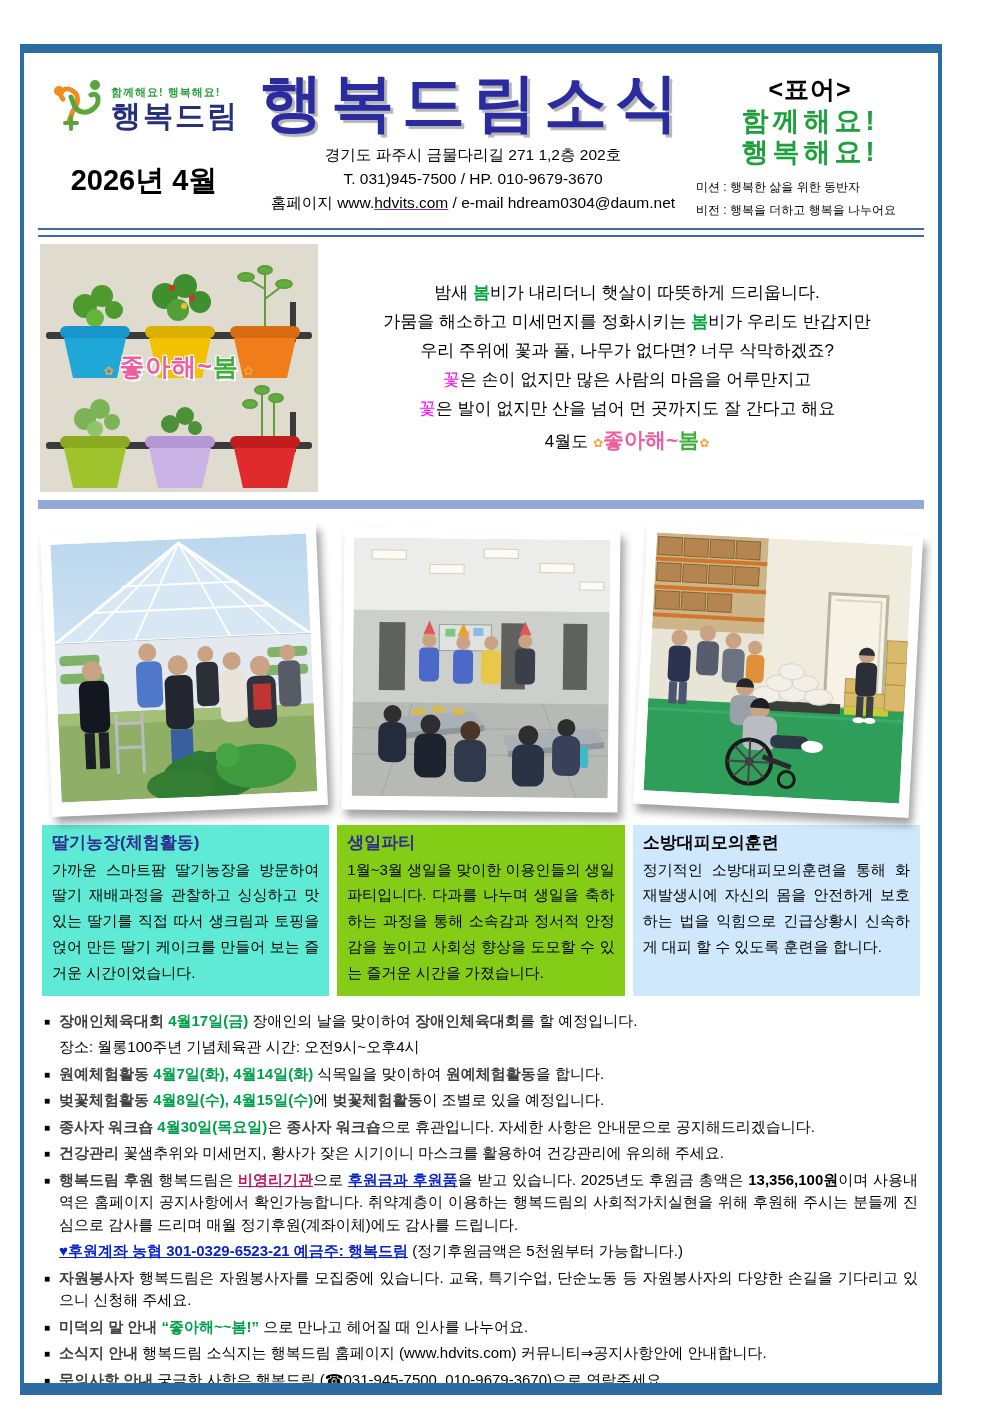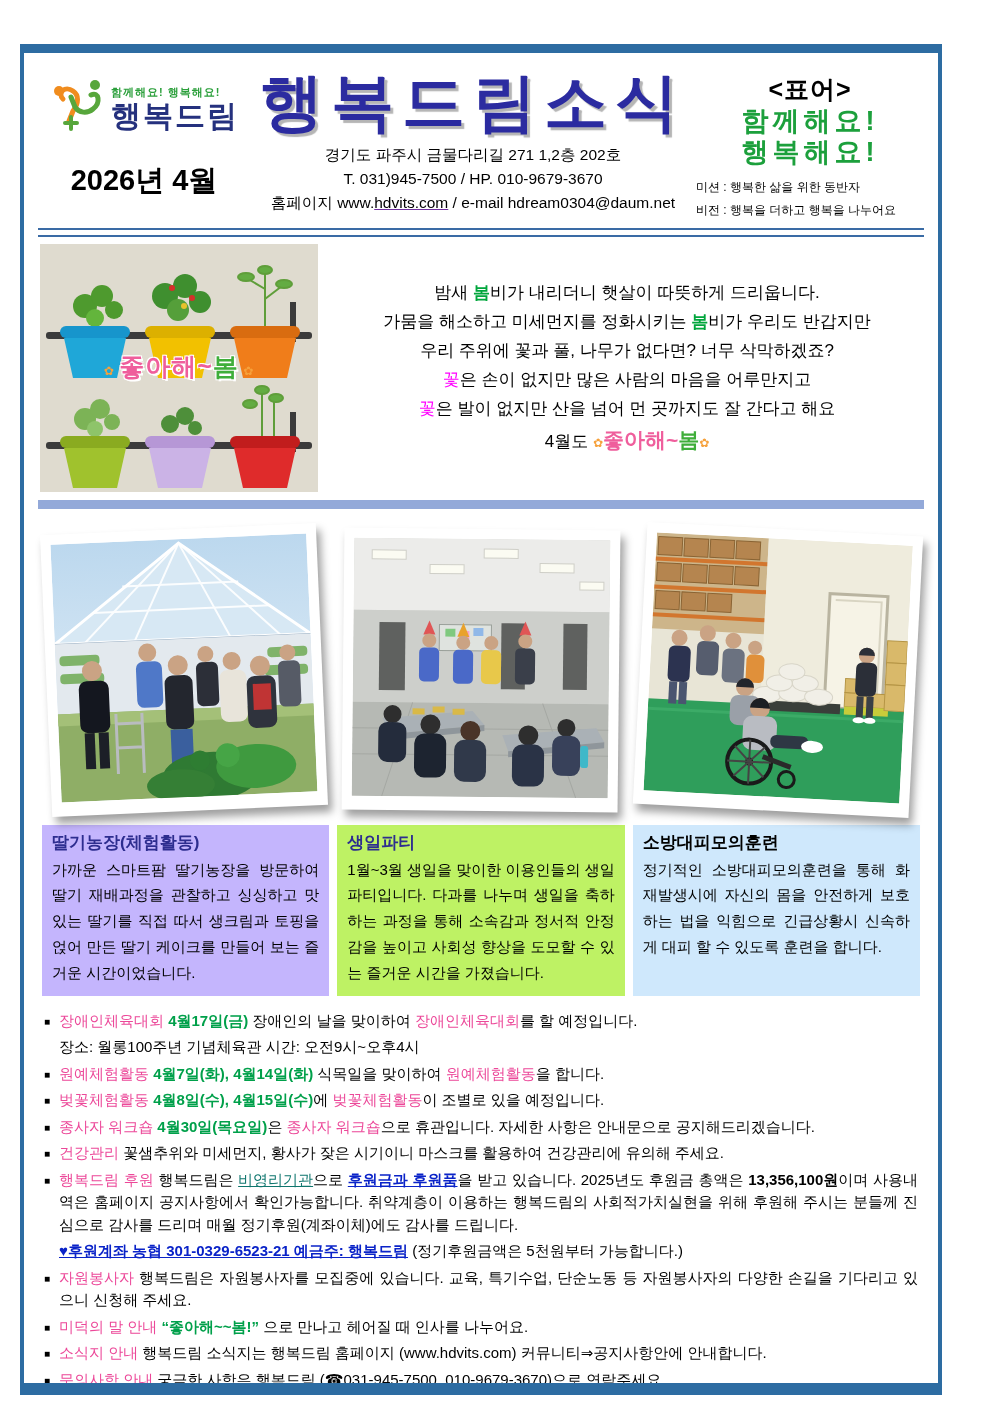--- a/index.html
+++ b/index.html
@@ -36,38 +36,38 @@
   
   .photo-row{display:flex;justify-content:space-between;padding:14px 22px 6px;}
   .polaroid{background:#fff;padding:10px 10px 14px;box-shadow:4px 7px 9px rgba(0,0,0,.38);}
   .polaroid svg{display:block;}
   .rot-l{transform:rotate(-2.5deg);}
   .rot-c{transform:rotate(.6deg);}
   .rot-r{transform:rotate(3deg);}
   
   .article-row{display:flex;gap:8px;padding:8px 18px 2px;}
   .article{width:292px;box-sizing:border-box;padding:6px 10px 10px;min-height:168px;}
-  .art-pink{background:#c4b5fd;}
-  .art-yellow{background:#bef264;}
+  .art-pink{background:#5eead4;}
+  .art-yellow{background:#84cc16;}
   .art-blue{background:#cfe8fc;}
   .art-title{font-size:17px;font-weight:bold;margin-bottom:3px;}
   .t-navy{color:#2d2d8f;}
   .t-blue{color:#000000;}
   .art-body{font-size:15px;line-height:1.72;text-align:justify;}
   
   .notices{padding:8px 20px 0;font-size:15px;}
   .notice{display:flex;margin:4px 0;line-height:1.5;}
   .bullet{width:15px;flex:none;font-size:10px;padding-top:4px;}
   .ntext{flex:1;text-align:justify;}
   
   .s-p{}
-  .s-kw{color:#ec4899;font-weight:normal;}
+  .s-kw{color:#404040;font-weight:bold;}
   .s-dt{color:#00a04a;font-weight:bold;}
   .s-g{color:#00a04a;font-weight:bold;}
-  .s-gu{color:#0f766e;font-weight:normal;text-decoration:underline;}
+  .s-gu{color:#be185d;font-weight:bold;text-decoration:underline;}
   .s-b{font-weight:bold;}
   .s-bu{color:#0a23c8;font-weight:bold;text-decoration:underline;}
   .s-mg{color:#f0f;}
   .s-bm{color:#00a63c;font-weight:bold;}
   .s-u{text-decoration:underline;text-decoration-color:#7030a0;}
   .s-dp{color:#ef5e9c;font-weight:bold;font-size:21px;text-shadow:1px 1px 0 #fff;}
   .s-dg{color:#3fae3a;font-weight:bold;font-size:21px;text-shadow:1px 1px 0 #fff;}
   .s-fl{color:#f6a13b;font-size:12px;}
   .s-op{color:#ef5e9c;text-shadow:-1px -1px 0 #fff,1px -1px 0 #fff,-1px 1px 0 #fff,2px 2px 0 #fff;}
   .s-og{color:#3fae3a;text-shadow:-1px -1px 0 #fff,1px -1px 0 #fff,-1px 1px 0 #fff,2px 2px 0 #fff;}

